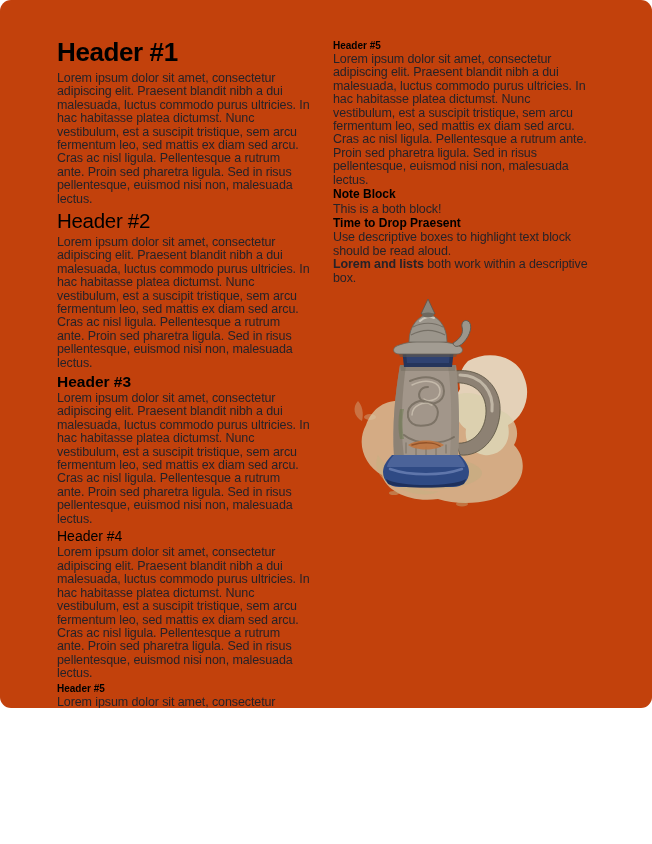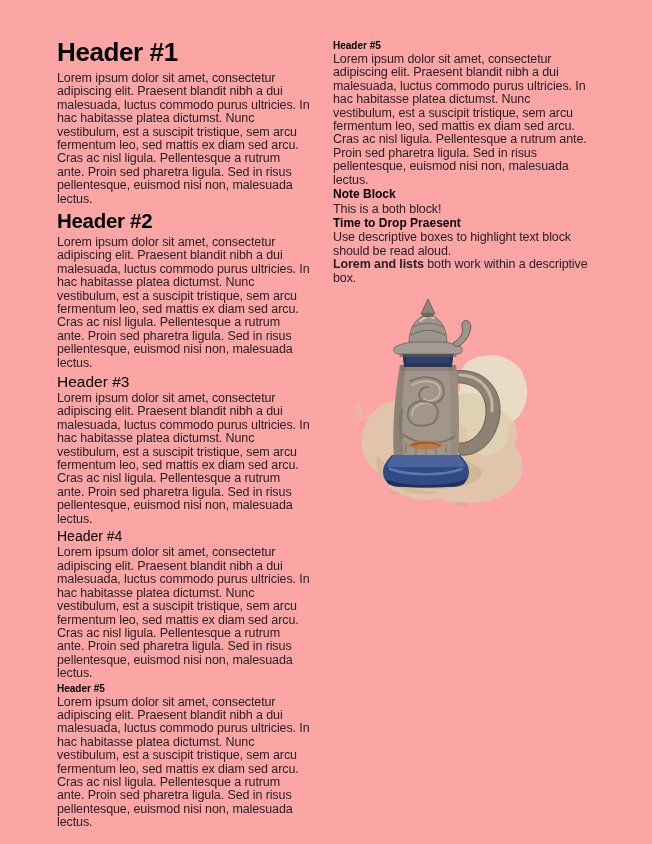--- a/index.html
+++ b/index.html
@@ -3,34 +3,34 @@
 <meta charset="utf-8">
 <style>
   html, body { margin: 0; padding: 0; }
   body {
     width: 652px; height: 844px;
     background: #ffffff;
     font-family: "Liberation Sans", "DejaVu Sans", sans-serif;
     color: #262228;
     -webkit-font-smoothing: antialiased;
   }
-  .page { position: relative; width: 652px; height: 844px; overflow: hidden; background:#fca5a5; }
+  .page { position: relative; width: 652px; height: 708px; overflow: hidden; background:#c2410c;border-radius:11px; }
   .cols { display: flex; padding: 38px 0 0 57px; gap: 23px; align-items: flex-start; }
   .col { width: 253px; }
   .col.right { width: 258px; }
   p.body {
     font-size: 12.5px;
     line-height: 13.4px;
     margin: 0;
     letter-spacing: -0.1px;
     color: #262228;
   }
   .h1 { font-size: 26px; line-height: 1.15; font-weight: bold; color:#000; margin: 0 0 4px; letter-spacing:-0.4px; }
-  .h2 { font-size: 20.5px; line-height: 1.12; font-weight: bold; color:#000; margin: 4px 0 3px; letter-spacing:-0.3px; }
-  .h3 { font-size: 15.5px; line-height: 1.1; font-weight: normal; color:#000; margin: 3px 0 2px; }
+  .h2 { font-size: 20.5px; line-height: 1.12; font-weight: normal; color:#000; margin: 4px 0 3px; letter-spacing:-0.3px; }
+  .h3 { font-size: 15.5px; line-height: 1.1; font-weight: bold; color:#000; margin: 3px 0 2px; }
   .h4 { font-size: 14px;  line-height: 1.1; font-weight: normal; color:#000; margin: 3px 0 2px; }
   .h5 { font-size: 10px; line-height: 1.1; font-weight: bold; color:#000; margin: 2px 0 2px; }
   .h6 { font-size: 12px;   line-height: 1.12; font-weight: bold; color:#000; margin: 1px 0 1px; }
   .lead-bold { font-weight: bold; }
   figure.stein { margin: 12px 0 0 17px; padding: 0; width: 186px; height: 216px; }
 </style>
 </head>
 <body>
 
 <div class="page">

